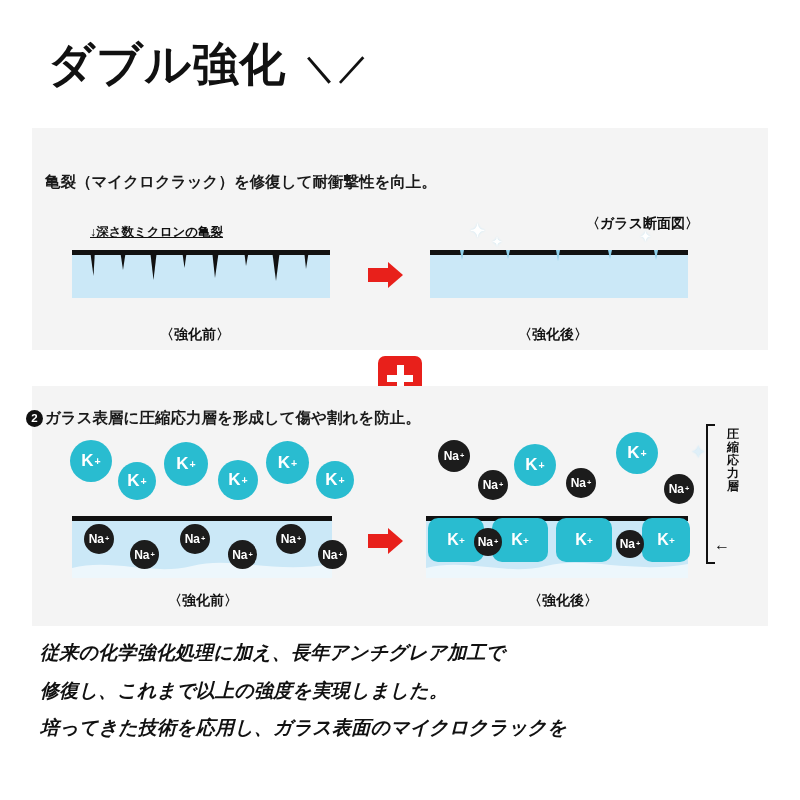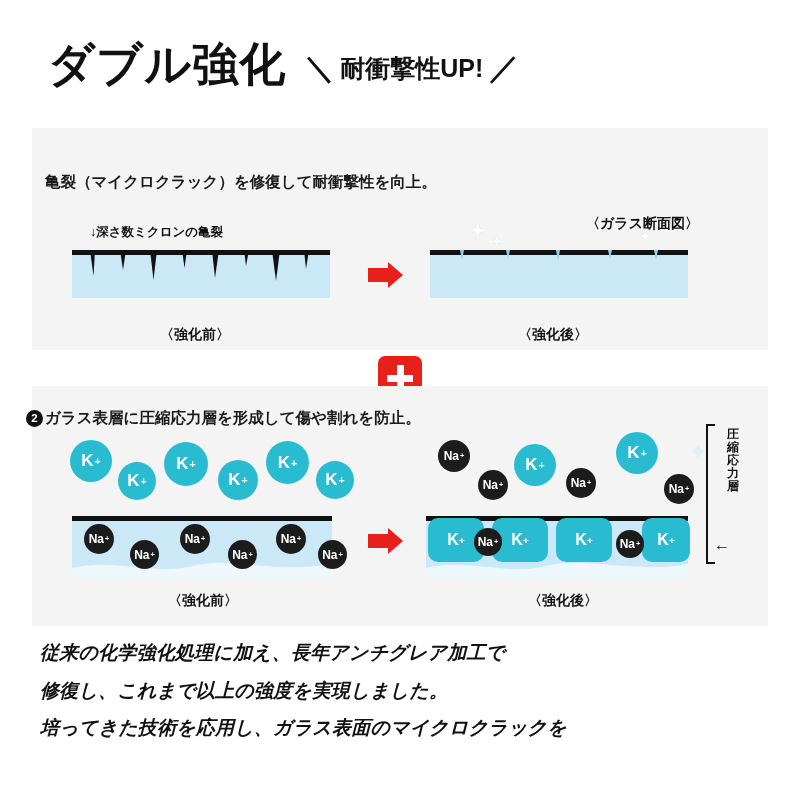--- a/index.html
+++ b/index.html
@@ -112,21 +112,21 @@
   #glass-before { left: 72px;  top: 250px; width: 258px; height: 48px; }
   #glass-after  { left: 430px; top: 250px; width: 258px; height: 48px; }
 
   .crack-label {
     position: absolute;
     font-size: 12.5px;
     font-weight: bold;
     color: #111111;
     white-space: nowrap;
   }
-  #crack-label { left: 90px; top: 224px; }
+  #crack-label { left: 90px; top: 224px; text-decoration: underline; }
   #section-label { left: 586px; top: 215px; font-size: 14px; }
 
   .cap {
     position: absolute;
     font-size: 14px;
     font-weight: bold;
     color: #111111;
     white-space: nowrap;
   }
   #cap1-before { left: 160px; top: 326px; }
@@ -285,21 +285,20 @@
 </style>
 </head>
 <body>
 
 <div id="page">
 
   <div class="header">
     <div class="title-main">ダブル強化</div>
     <div class="title-sub-wrap">
       <span class="slash left">＼</span>
-      <span class="title-sub">耐衝撃性UP!</span>
       <span class="slash right">／</span>
     </div>
   </div>
 
   <div class="panel" id="panel1"></div>
 
   <div class="step-line" style="top:170px; left:45px;">亀裂（マイクロクラック）を修復して耐衝撃性を向上。</div>
 
   <div class="crack-label" id="crack-label">↓深さ数ミクロンの亀裂</div>
   <div class="crack-label" id="section-label">〈ガラス断面図〉</div>

